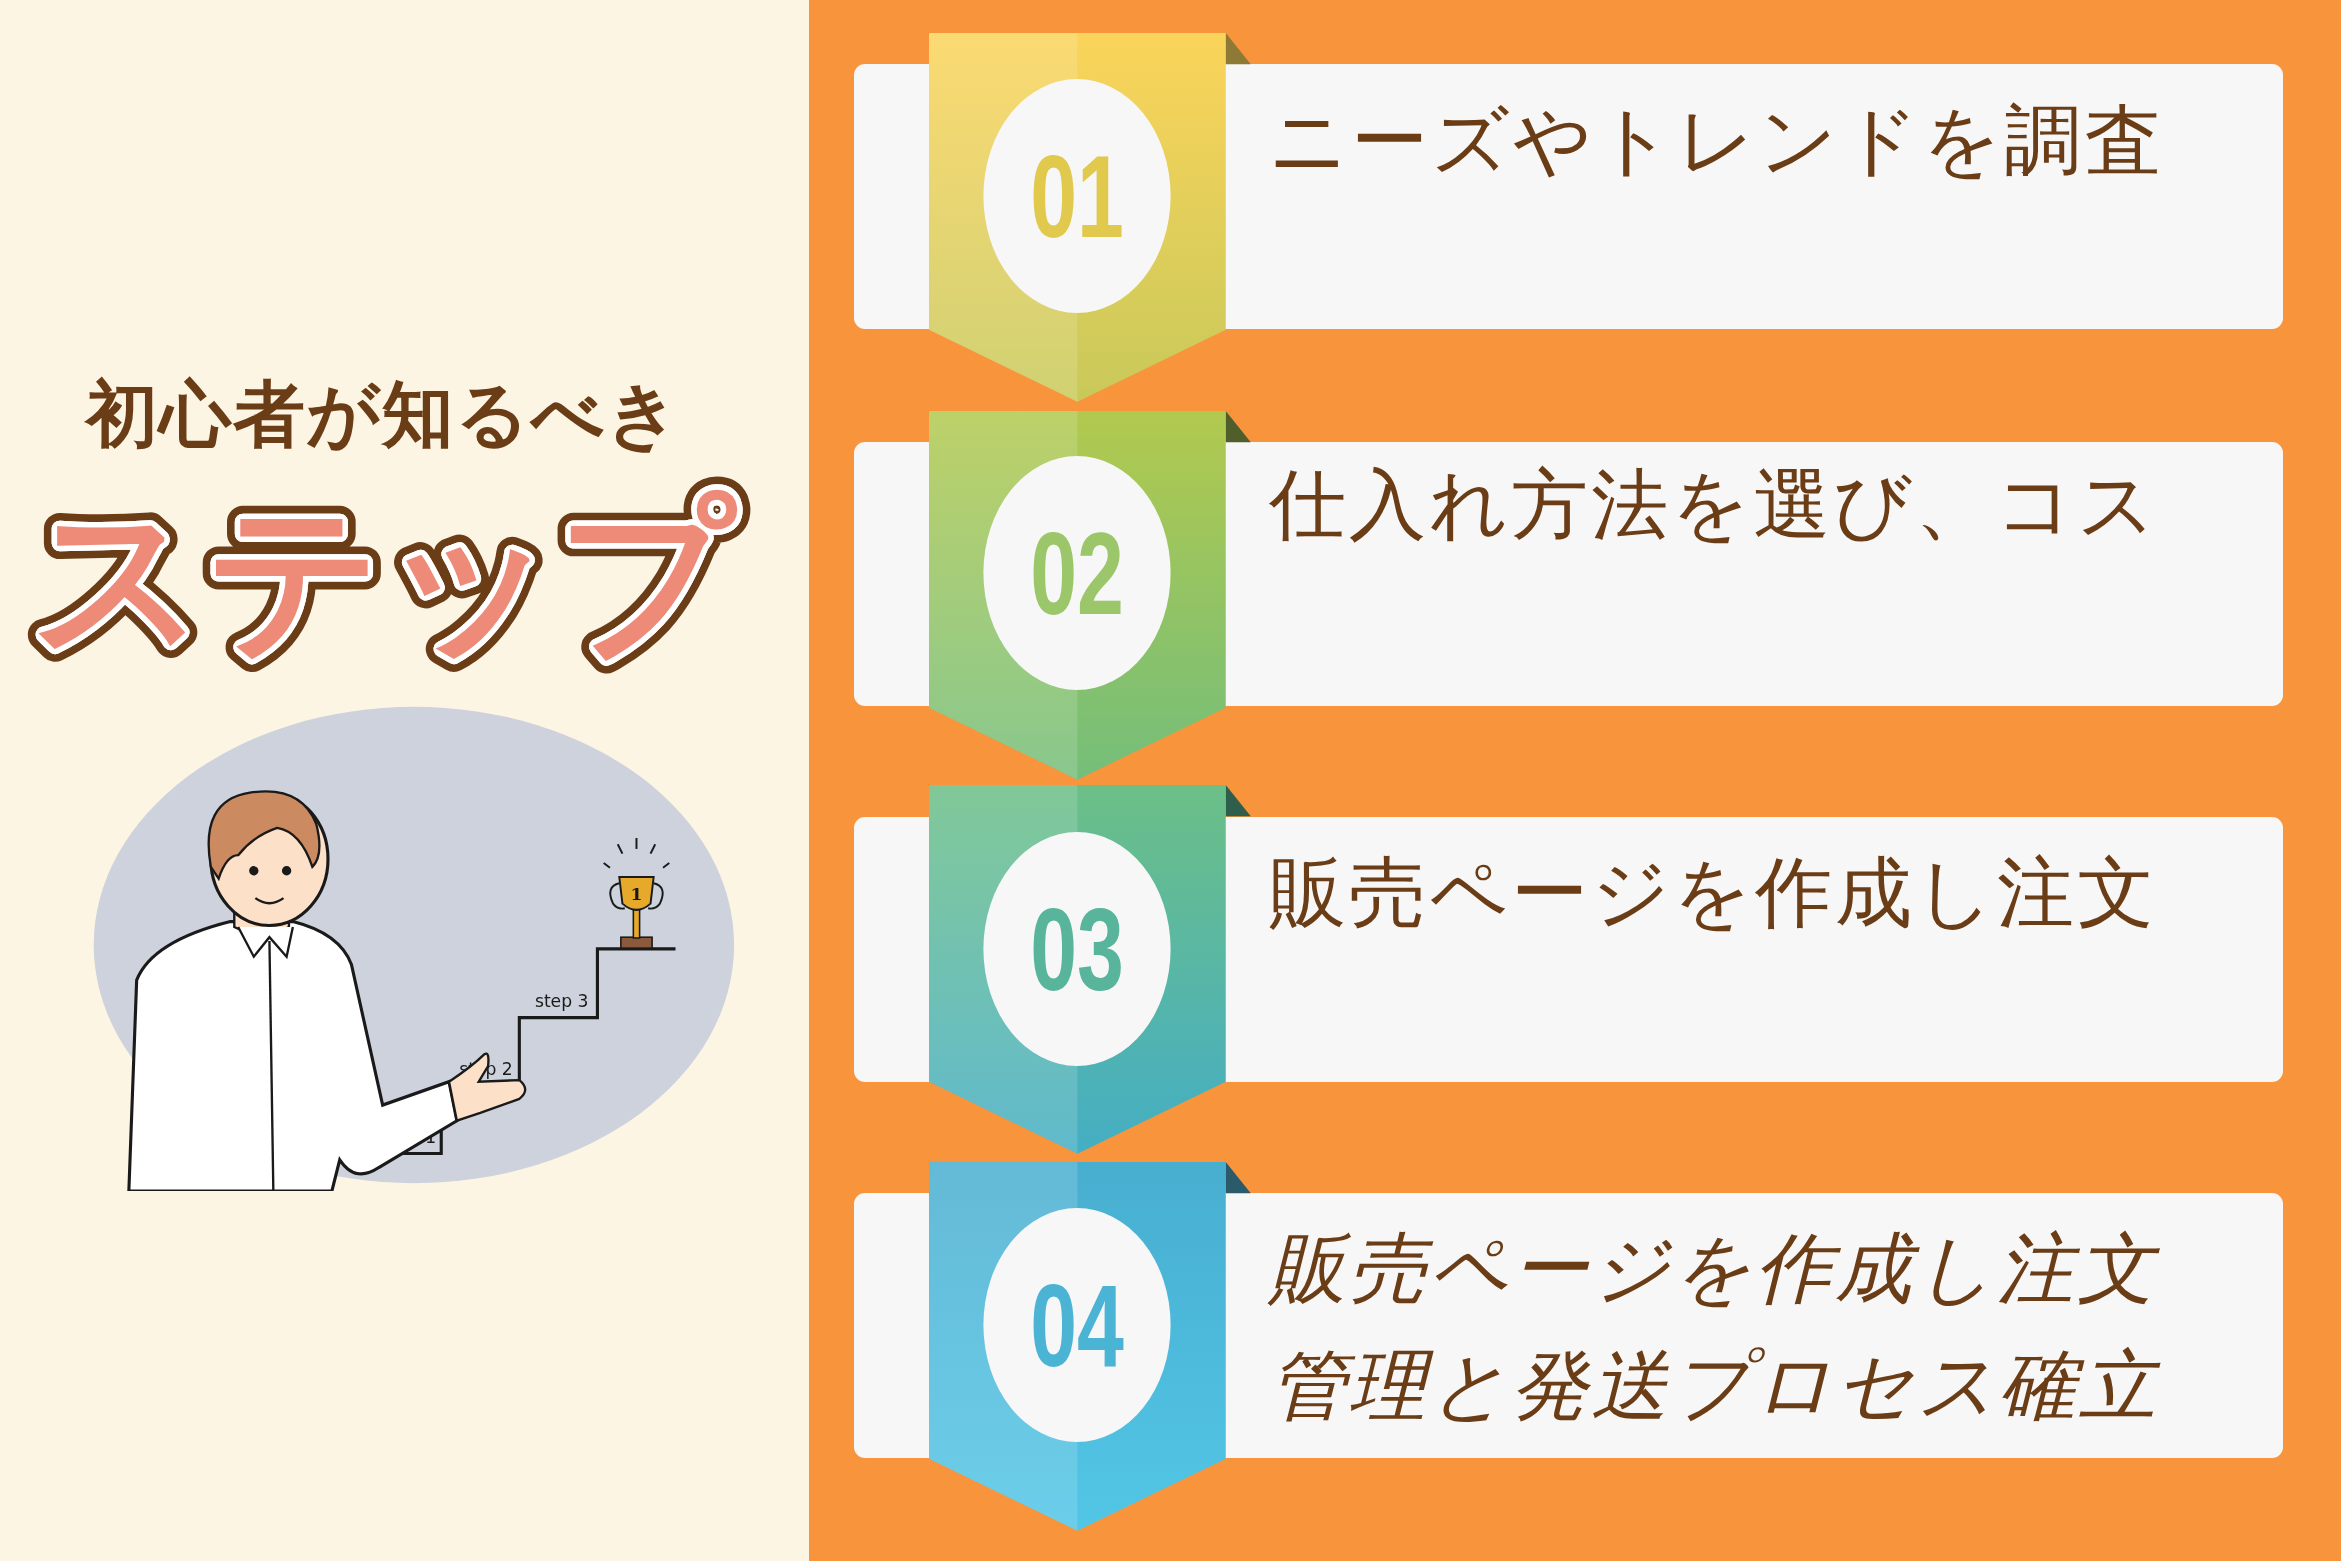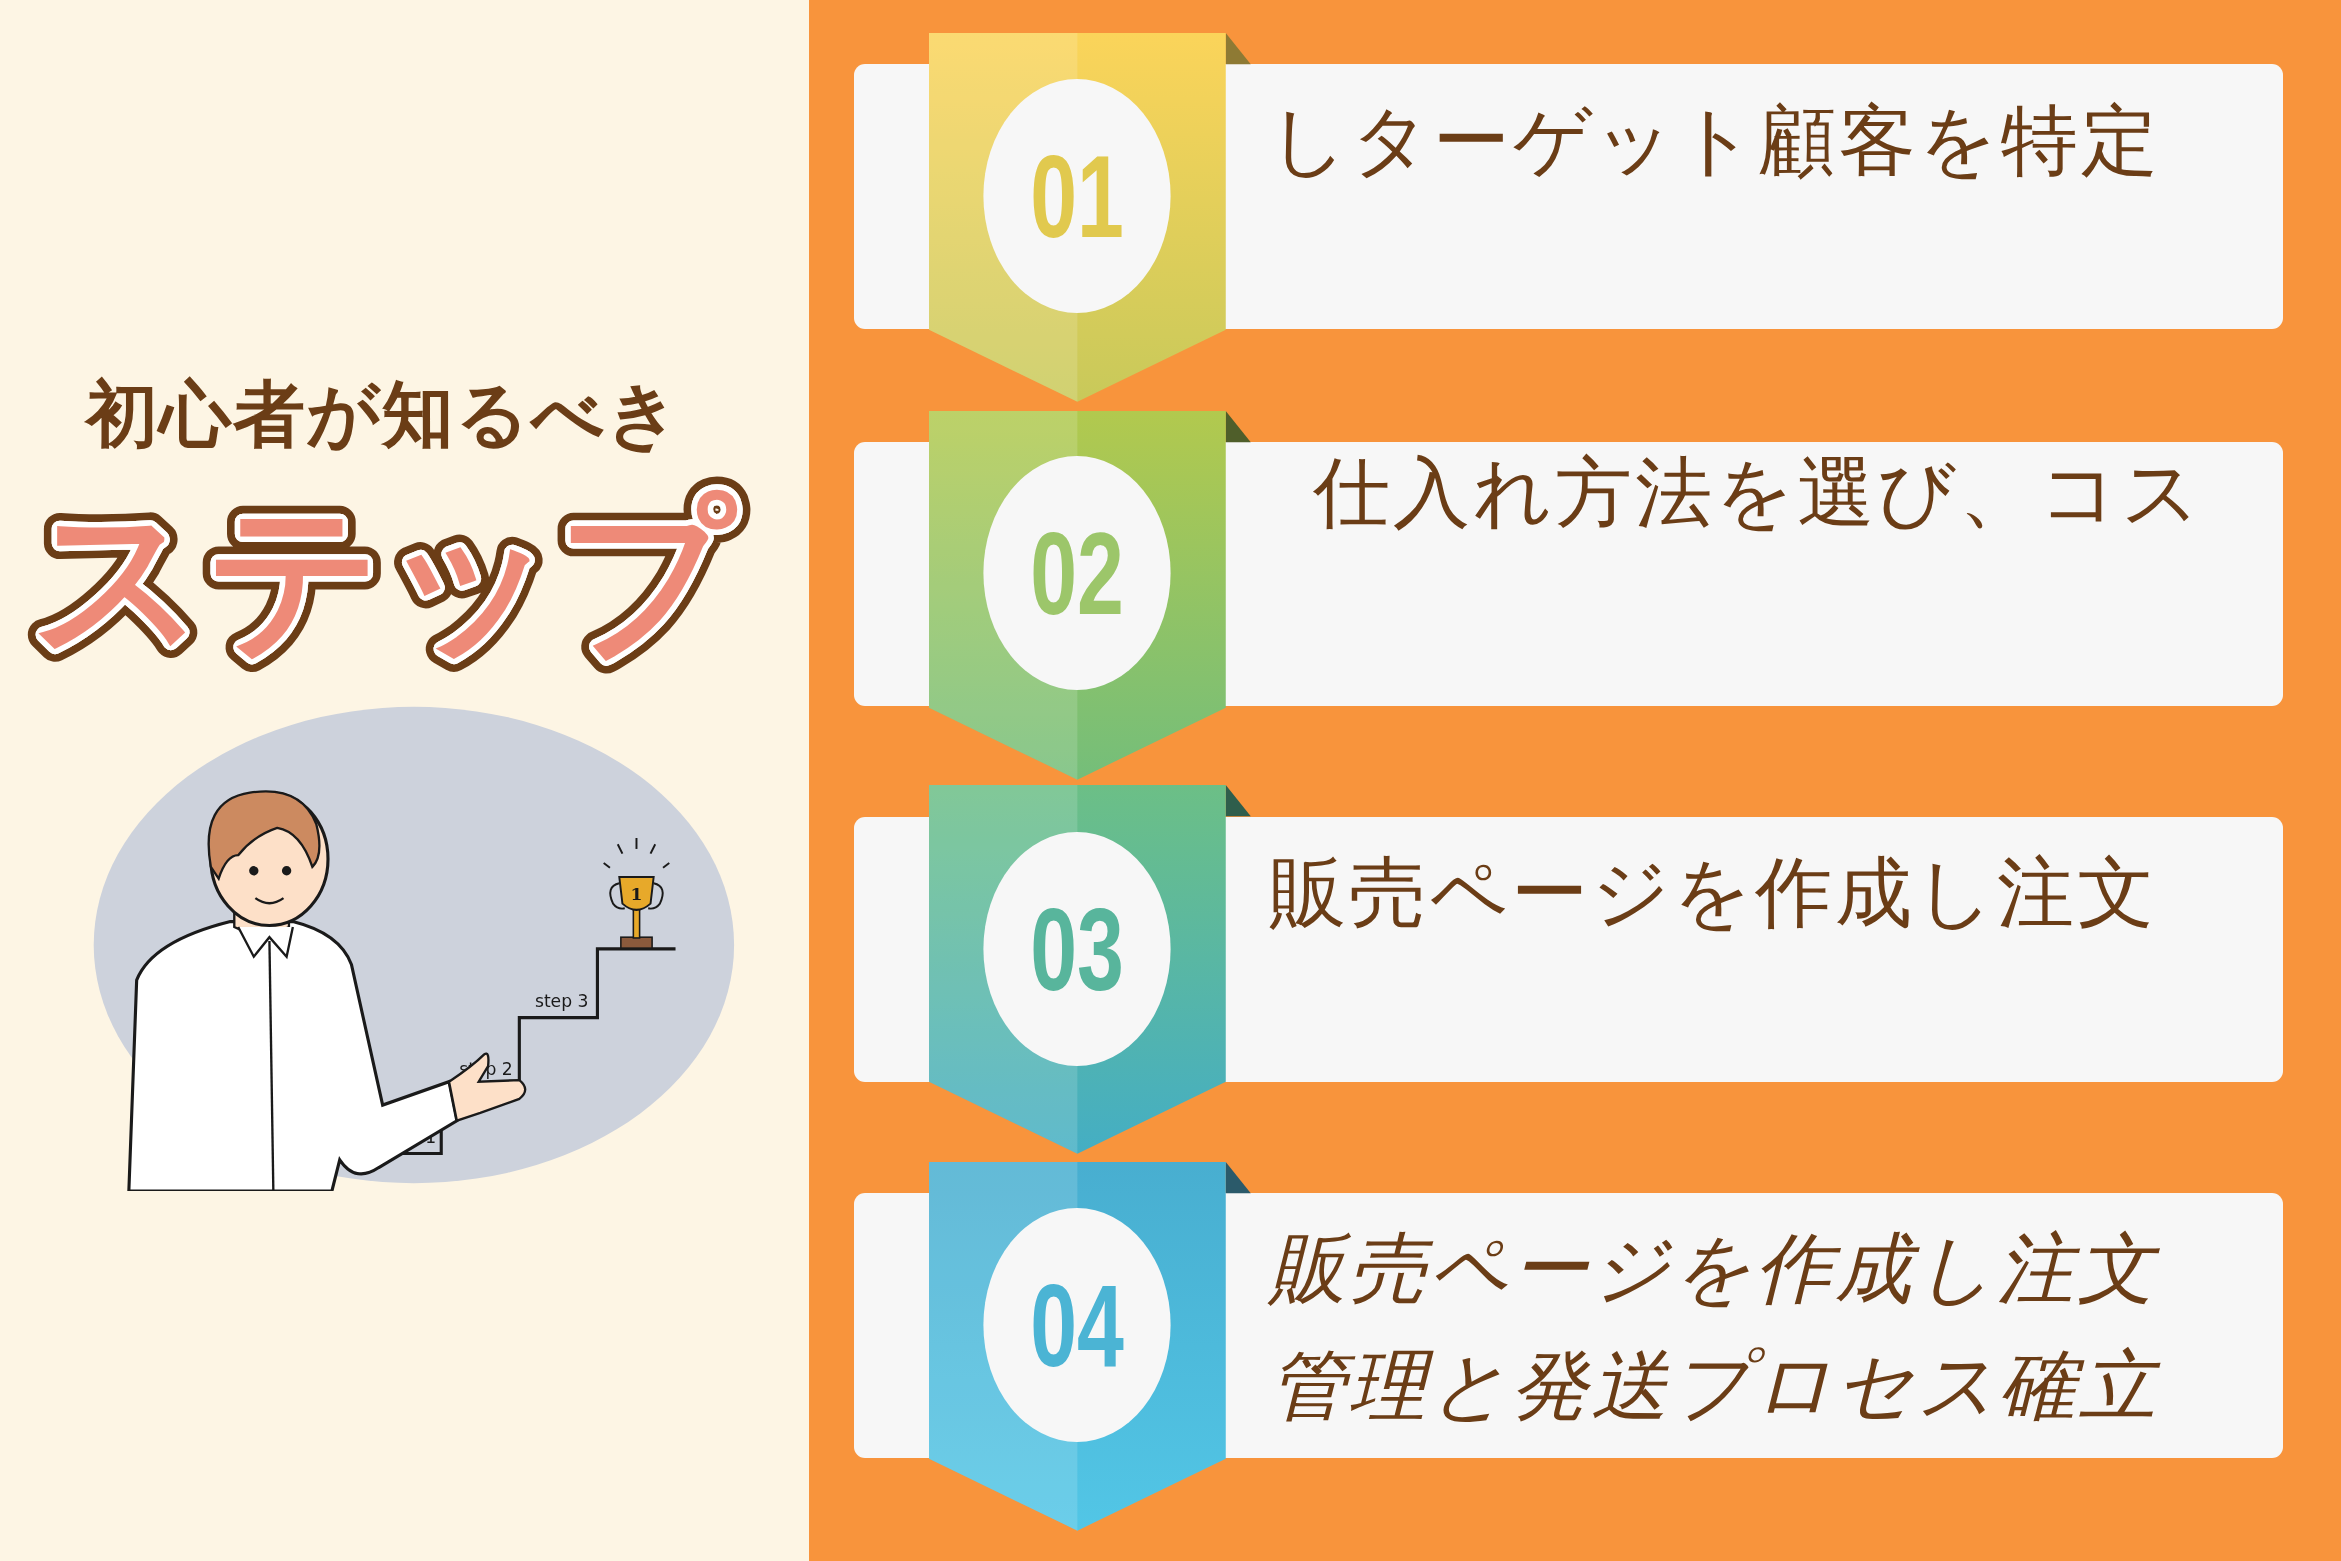--- a/index.html
+++ b/index.html
@@ -140,23 +140,23 @@
     <span>02</span>
   </div>
 <div class="circle" style="left:960px;top:832px;color:#58b59c;">
     <span>03</span>
   </div>
 <div class="circle" style="left:960px;top:1208px;color:#4bb4d4;">
     <span>04</span>
   </div>
 
 <div class="ctext" style="top:82px;">
-  <div>しターゲット顧客を特定</div>
+  <div>ニーズやトレンドを調査</div>
 </div>
-<div class="ctext" style="top:434px;margin-left:44px;">
+<div class="ctext" style="top:446px;">
   <div>仕入れ方法を選び、コス</div>
 </div>
 <div class="ctext" style="top:834px;">
   <div>販売ページを作成し注文</div>
 </div>
 <div class="ctext" style="top:1210px;font-style:italic;">
   <div>販売ページを作成し注文</div>
   <div>管理と発送プロセス確立</div>
 </div>
 

